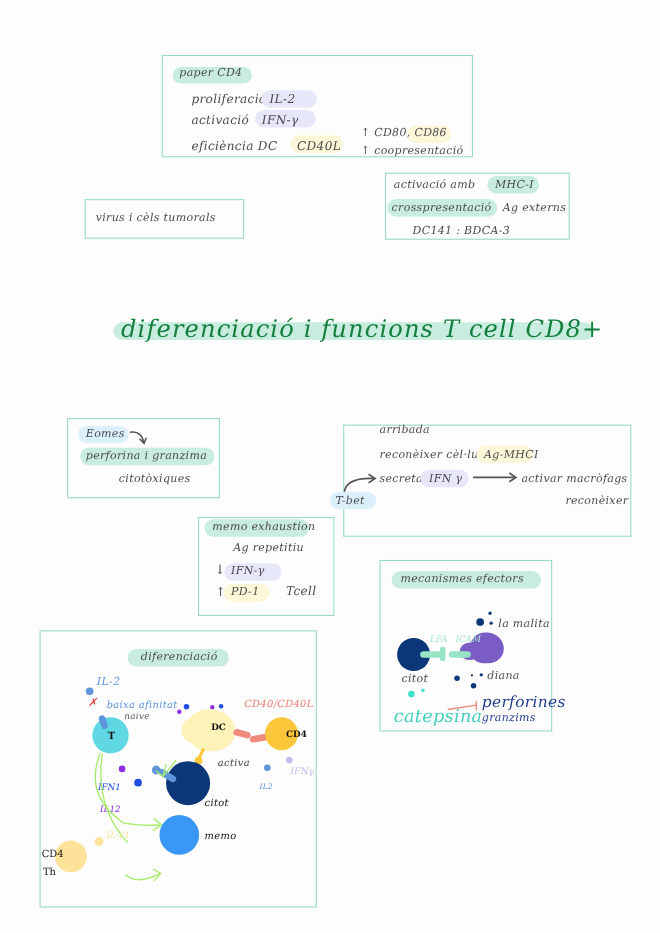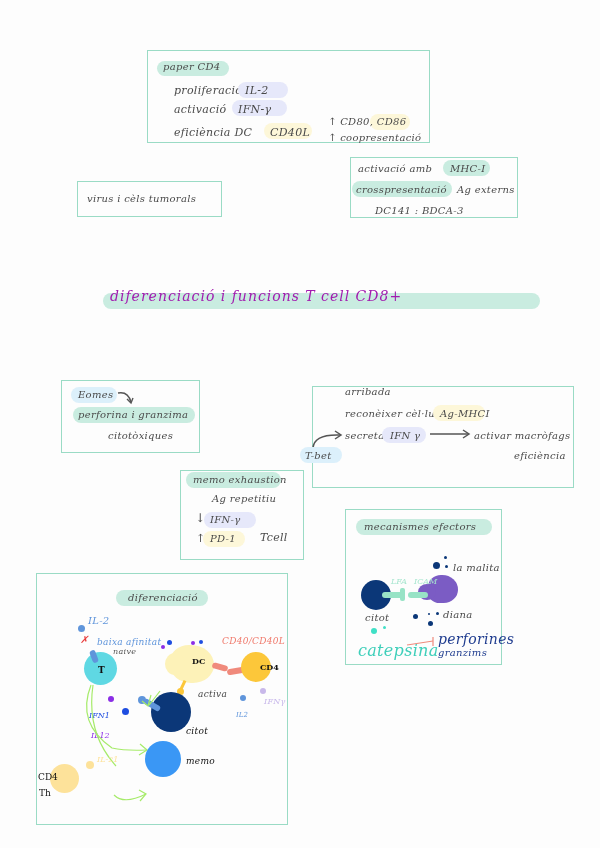--- a/index.html
+++ b/index.html
@@ -12,21 +12,21 @@
   .pill-lav { background: #e6e8fa; }
   .pill-yel { background: #fdf7d9; }
   .pill-blue { background: #dcf0fb; }
   .circle { position: absolute; border-radius: 50%; }
   .hw { font-family: "DejaVu Serif", serif; font-style: italic; letter-spacing: 0.3px; }
 </style>
 </head>
 <body>
 
 <div class="pill pill-green" style="left:103px;top:293px;width:437px;height:16px;border-radius:8px;"></div>
-<div class="t hw" style="left:110px;top:289px;font-size:14px;color:#a21caf;letter-spacing:1px;">diferenciació i funcions T cell CD8+</div>
+<div class="t hw" style="left:110px;top:289px;font-size:22px;color:#15803d;letter-spacing:1px;">diferenciació i funcions T cell CD8+</div>
 
 <div class="box" style="left:147px;top:50px;width:283px;height:93px;"></div>
 <div class="pill pill-green" style="left:157px;top:61px;width:72px;height:15px;"></div>
 <div class="t hw" style="left:163px;top:62px;font-size:10px;">paper CD4</div>
 
 <div class="t hw" style="left:174px;top:85px;">proliferació</div>
 <div class="pill pill-lav" style="left:238px;top:82px;width:50px;"></div>
 <div class="t hw" style="left:245px;top:85px;">IL-2</div>
 
 <div class="t hw" style="left:174px;top:104px;">activació</div>
@@ -70,21 +70,21 @@
 <div class="pill pill-yel" style="left:433px;top:405px;width:52px;"></div>
 <div class="t hw" style="left:440px;top:409px;font-size:10px;">Ag-MHCI</div>
 <div class="t hw" style="left:345px;top:431px;font-size:10px;">secretar</div>
 <div class="pill pill-lav" style="left:382px;top:427px;width:44px;"></div>
 <div class="t hw" style="left:390px;top:431px;font-size:10px;">IFN γ</div>
 <svg style="position:absolute;left:428px;top:429px;" width="45" height="10">
     <line x1="2" y1="5" x2="40" y2="5" stroke="#555" stroke-width="1.5"></line>
     <path d="M35 1 L41 5 L35 9" stroke="#555" stroke-width="1.5" fill="none"></path>
   </svg>
 <div class="t hw" style="left:474px;top:431px;font-size:10px;">activar macròfags</div>
-<div class="t hw" style="left:514px;top:451px;font-size:10px;">eficiència</div>
+<div class="t hw" style="left:514px;top:451px;font-size:10px;">reconèixer</div>
 <svg style="position:absolute;left:308px;top:428px;" width="36" height="22">
     <path d="M5 20 Q6 6 32 7" stroke="#555" stroke-width="1.6" fill="none"></path>
     <path d="M27 3 L33 7 L27 11" stroke="#555" stroke-width="1.5" fill="none"></path>
   </svg>
 <div class="pill pill-blue" style="left:300px;top:447px;width:42px;"></div>
 <div class="t hw" style="left:305px;top:451px;font-size:10px;">T-bet</div>
 
 <div class="box" style="left:180px;top:470px;width:124px;height:90px;"></div>
 <div class="pill pill-green" style="left:186px;top:472px;width:95px;"></div>
 <div class="t hw" style="left:193px;top:475px;font-size:10px;">memo exhaustion</div>

